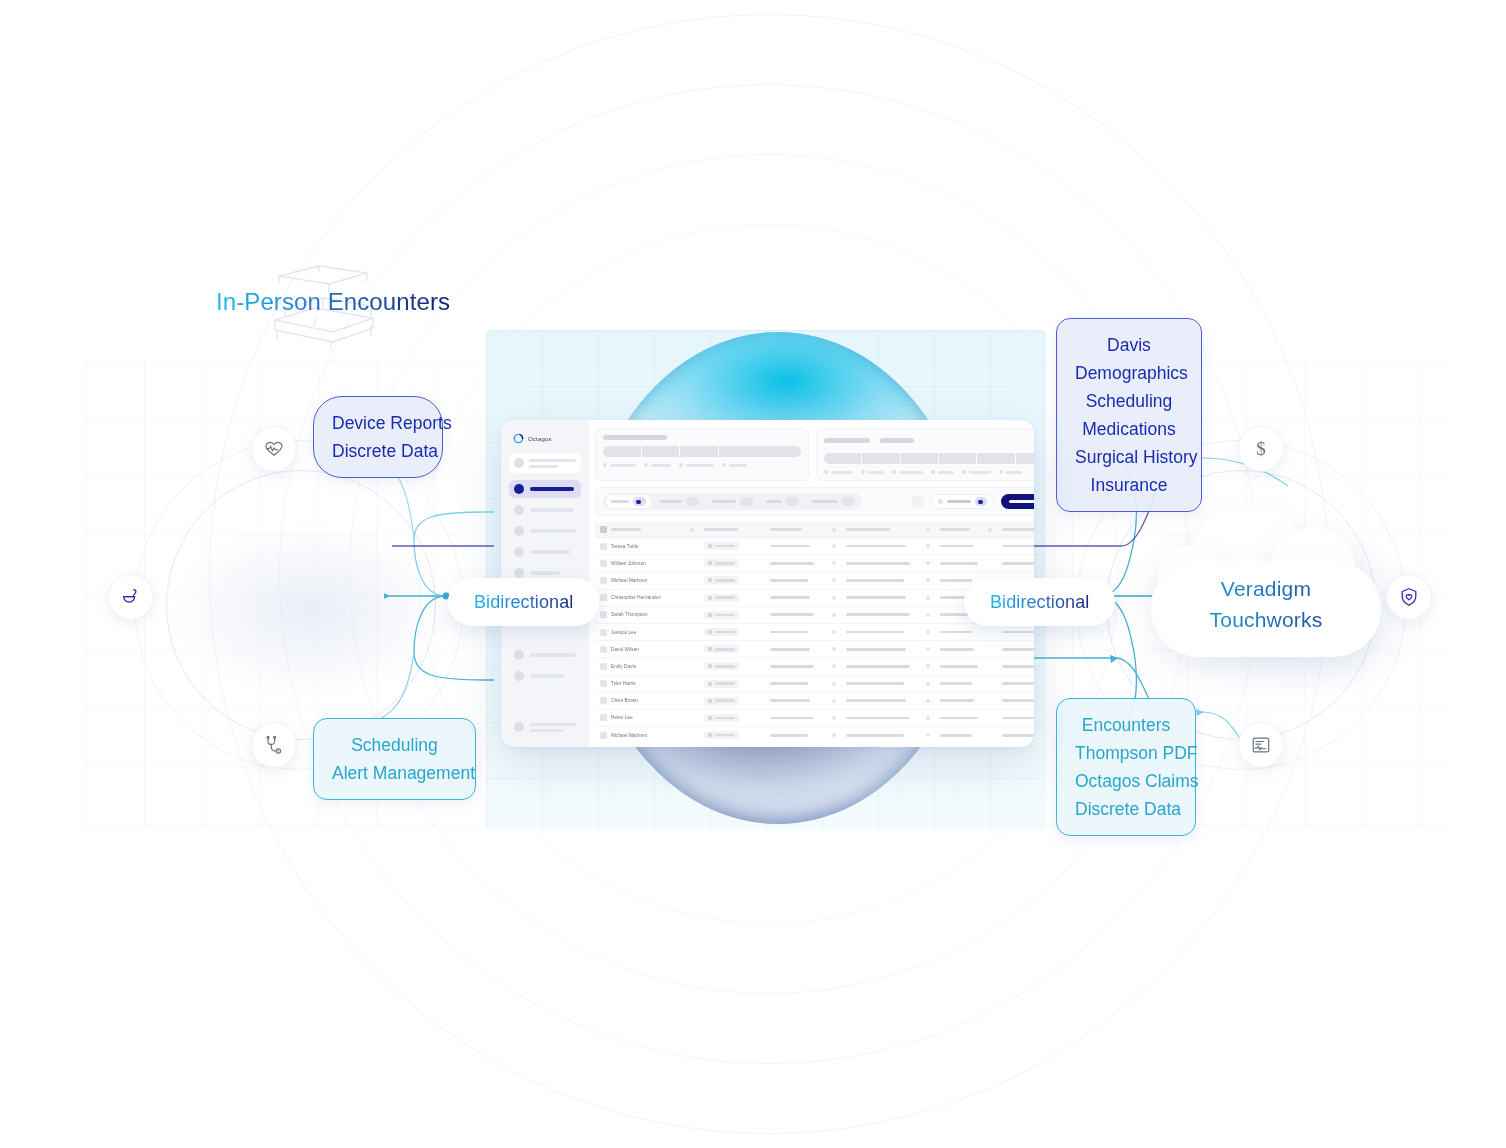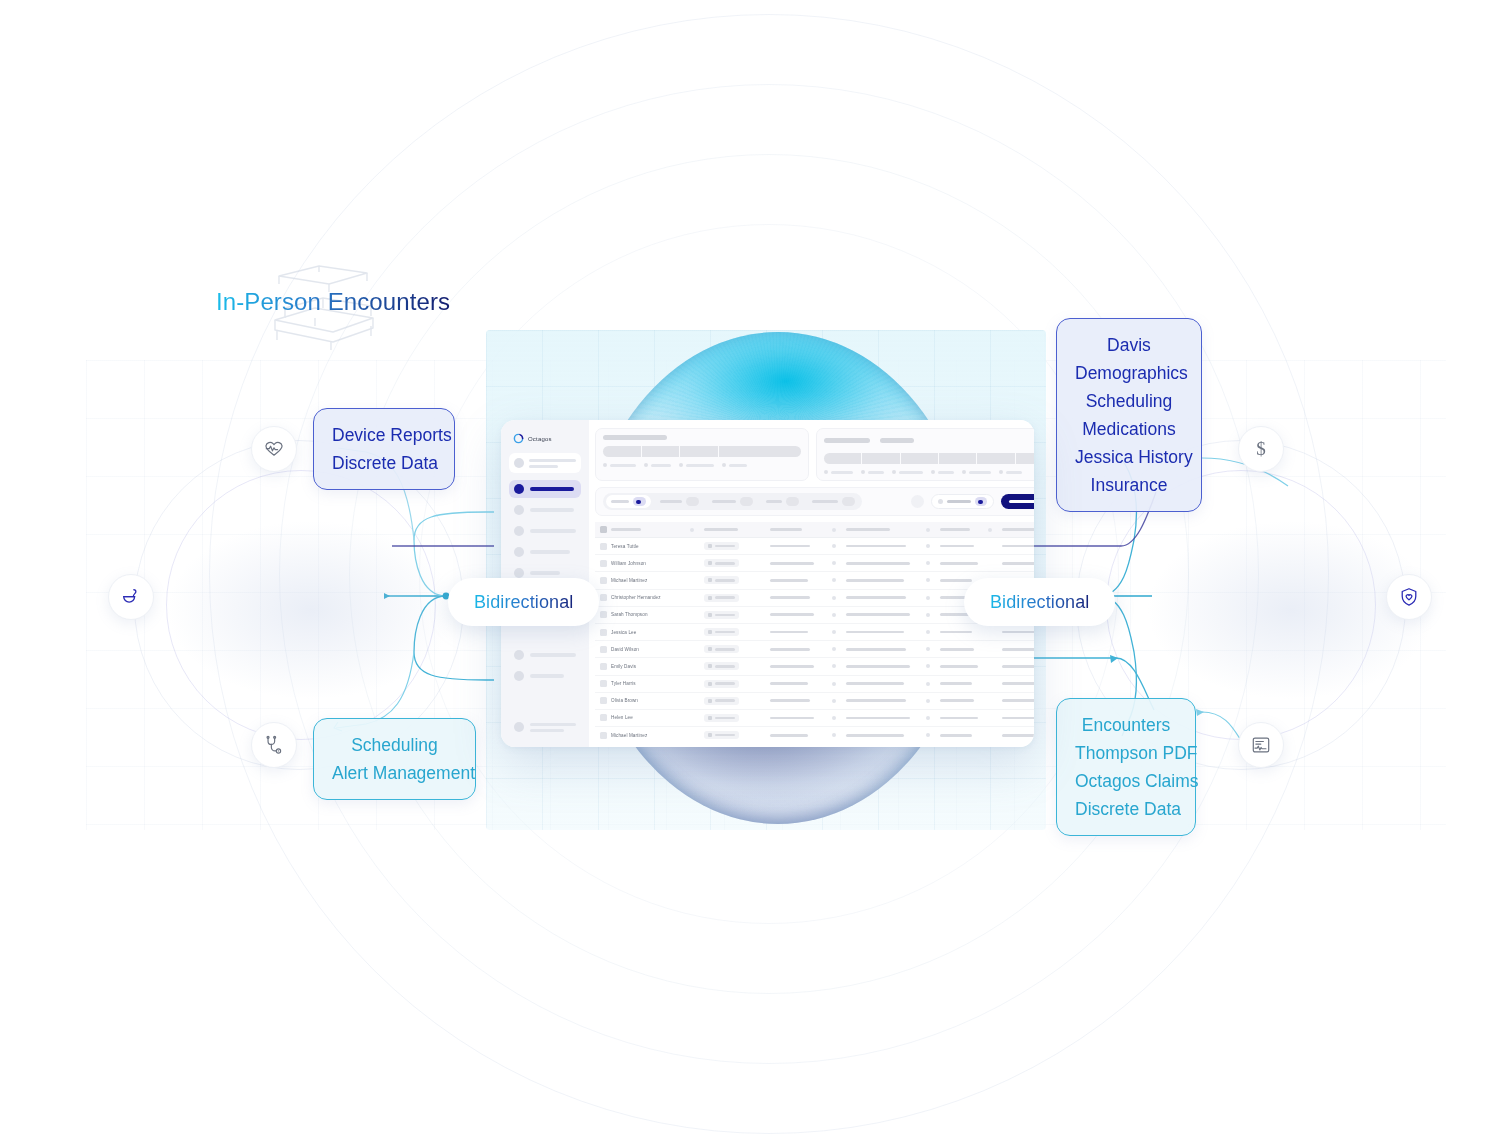--- a/index.html
+++ b/index.html
@@ -283,32 +283,42 @@
       <path d="M14,46 L14,56 M52,36 L52,46 M100,44 L100,54"></path>
       <path d="M6,68 L6,78 M60,80 L60,88 M100,64 L100,74 M44,56 L44,64"></path>
       <path d="M4,58 L4,68 L62,80 L102,66 L102,56"></path>
     </g>
   </svg>
   <div class="headline">In-Person Encounters</div>
 
   <div class="cloud-shadow" style="left:150px; top:520px; width:290px; height:180px;"></div>
 
   <div class="cloud-shadow" style="left:1130px; top:520px; width:290px; height:180px;"></div>
-
-  <div class="tag" style="left:297px; top:408px; width:142px;">
+  <div class="cloud" style="left:1135px; top:505px;">
+    <div class="puff" style="left:42px; top:0px; width:110px; height:96px;"></div>
+    <div class="puff" style="left:120px; top:22px; width:84px; height:80px;"></div>
+    <div class="puff" style="left:6px; top:40px; width:70px; height:68px;"></div>
+    <div class="base"></div>
+    <div class="cloud-label">
+      <span>Veradigm</span><br>
+      <span>Touchworks</span>
+    </div>
+  </div>
+
+  <div class="tag" style="left:297px; top:396px; width:130px;border-radius:29px;">
     <span class="line">Device Reports</span>
     <span class="line">Discrete Data</span>
   </div>
 
   <div class="tag" style="left:1040px; top:318px; width:146px;">
     <span class="line">Davis</span>
     <span class="line">Demographics</span>
     <span class="line">Scheduling</span>
     <span class="line">Medications</span>
-    <span class="line">Jessica History</span>
+    <span class="line">Surgical History</span>
     <span class="line">Insurance</span>
   </div>
 
   <div class="tag teal" style="left:297px; top:718px; width:163px;">
     <span class="line">Scheduling</span>
     <span class="line">Alert Management</span>
   </div>
 
   <div class="tag teal" style="left:1040px; top:698px; width:140px;">
     <span class="line">Encounters</span>

